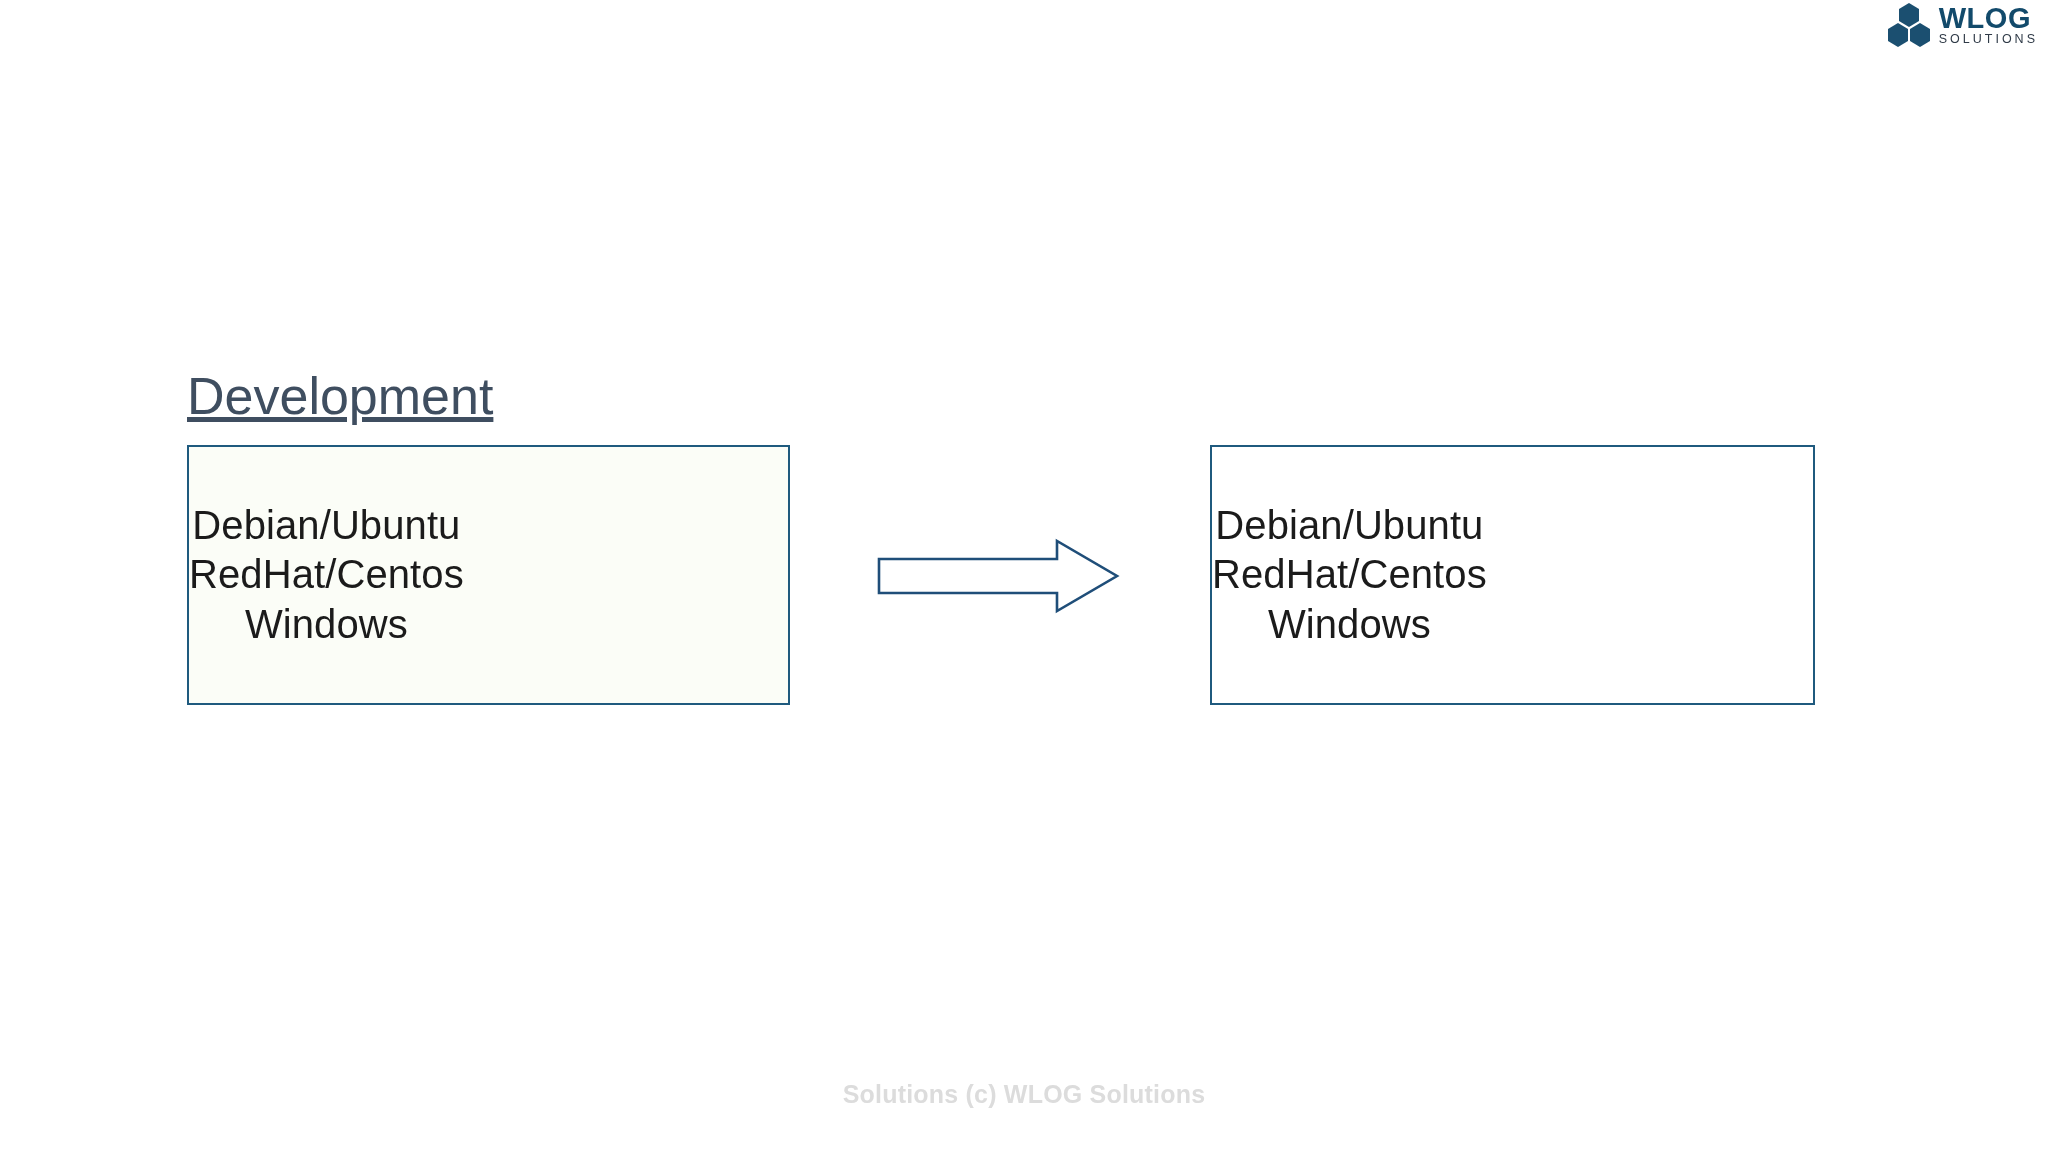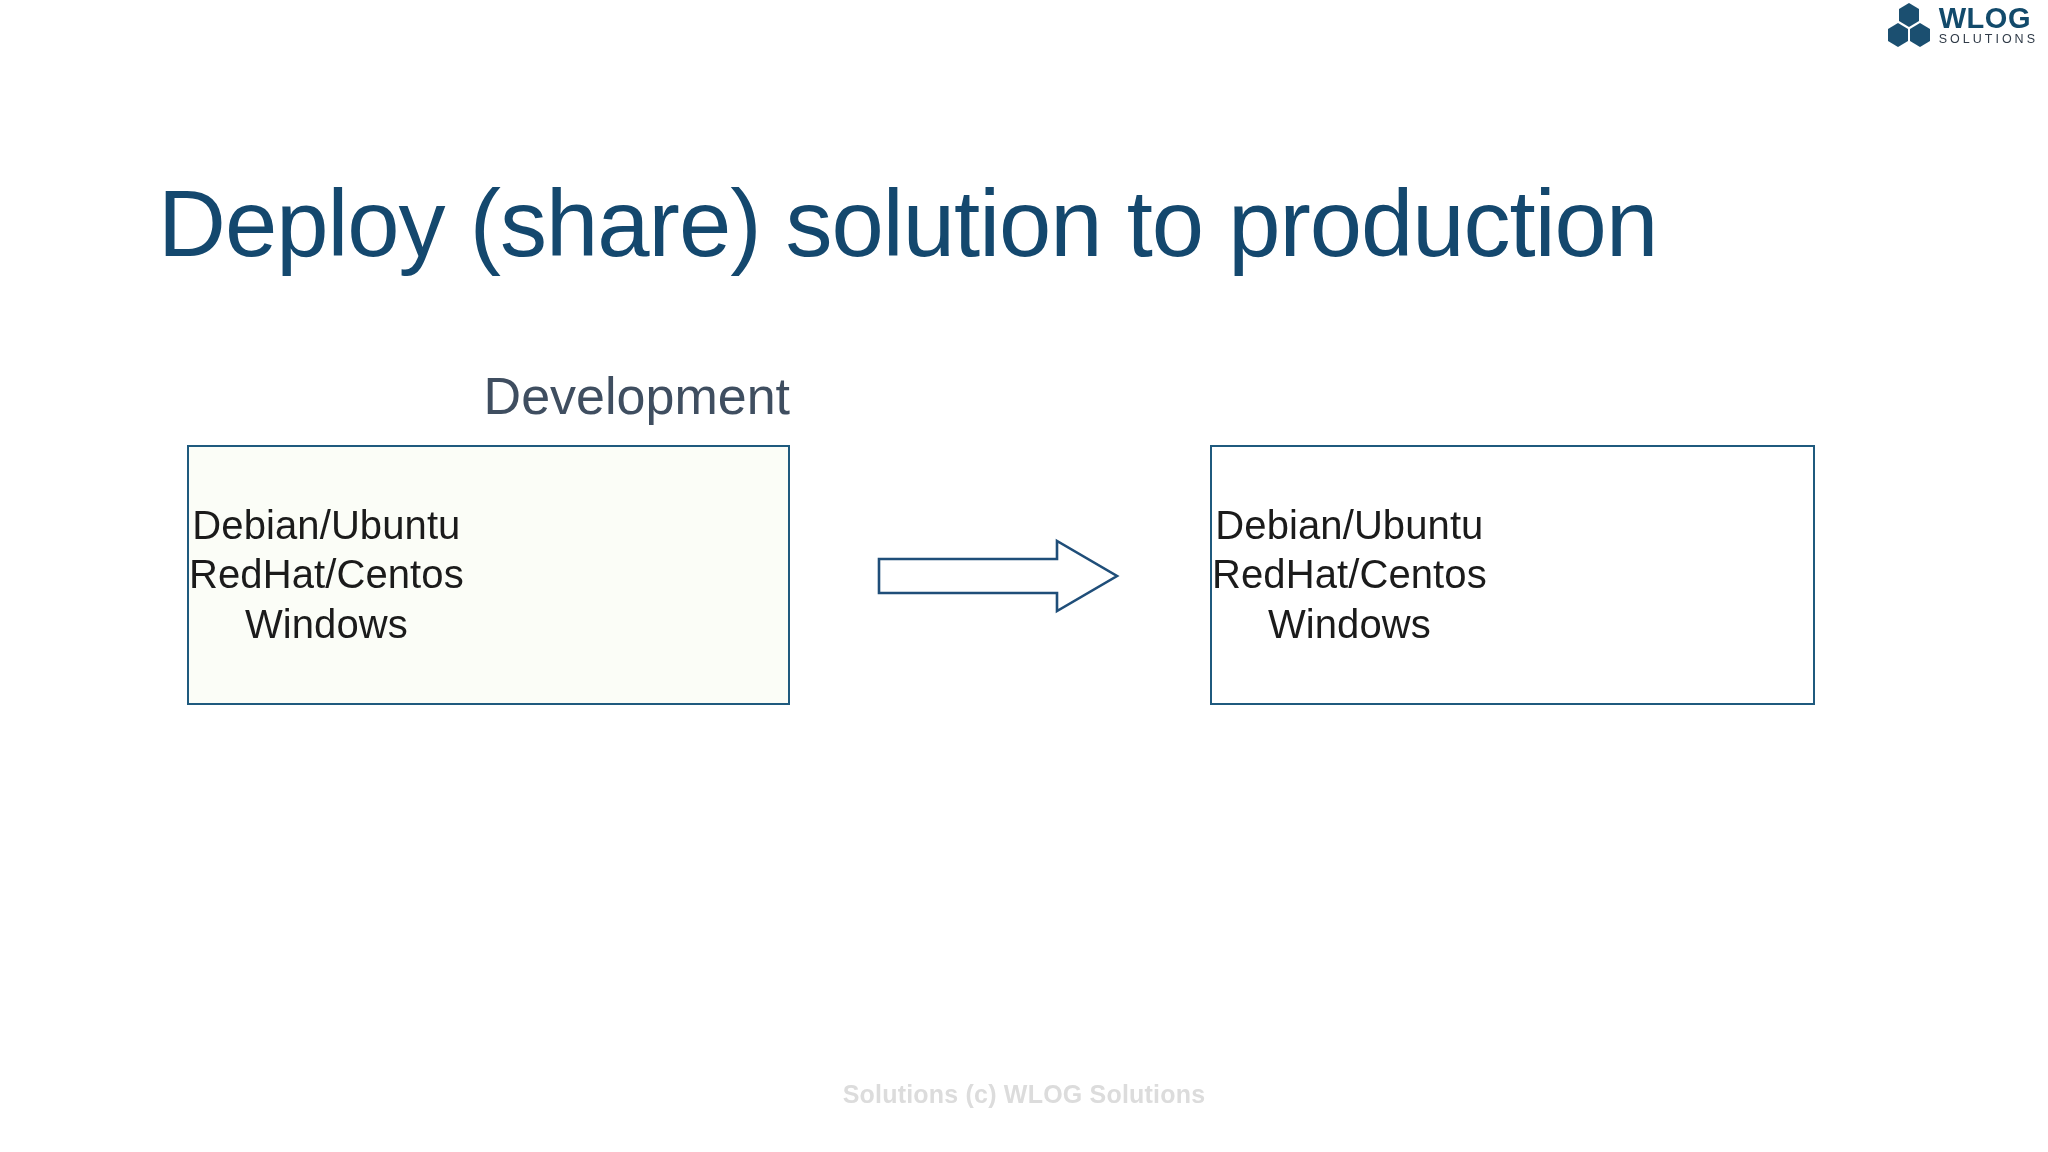--- a/index.html
+++ b/index.html
@@ -80,23 +80,24 @@
   }
 
   
   .col-heading {
     position: absolute;
     top: 368px;
     font-family: "Liberation Sans", sans-serif;
     font-size: 52px;
     font-weight: 400;
     color: #3f4e60;
-    text-align: right;
+    text-align: left;
     line-height: 1.1;
     white-space: nowrap;
+    text-decoration: underline;
   }
   .col-heading.dev  { left: 187px; width: 603px; }
   .col-heading.prod { left: 1210px; width: 605px; }
 
   
   .env-box {
     position: absolute;
     top: 445px;
     height: 260px;
     border: 2px solid #1f5a7e;
@@ -162,21 +163,20 @@
         <polygon points="11,21 21,27 21,39 11,45 1,39 1,27" fill="#1b4f70"></polygon>
         <polygon points="33,21 43,27 43,39 33,45 23,39 23,27" fill="#1b4f70"></polygon>
       </svg>
     </span>
     <span class="logo-words">
       <span class="logo-wordmark">WLOG</span>
       <span class="logo-subwordmark">SOLUTIONS</span>
     </span>
   </div>
 
-  <h1 class="slide-title">Deploy (share) solution to production</h1>
 
   <div class="col-heading dev">Development</div>
 
   <div class="env-box dev">
     <div class="env-list">
       <span class="env-line">Debian/Ubuntu</span>
       <span class="env-line">RedHat/Centos</span>
       <span class="env-line">Windows</span>
     </div>
   </div>

